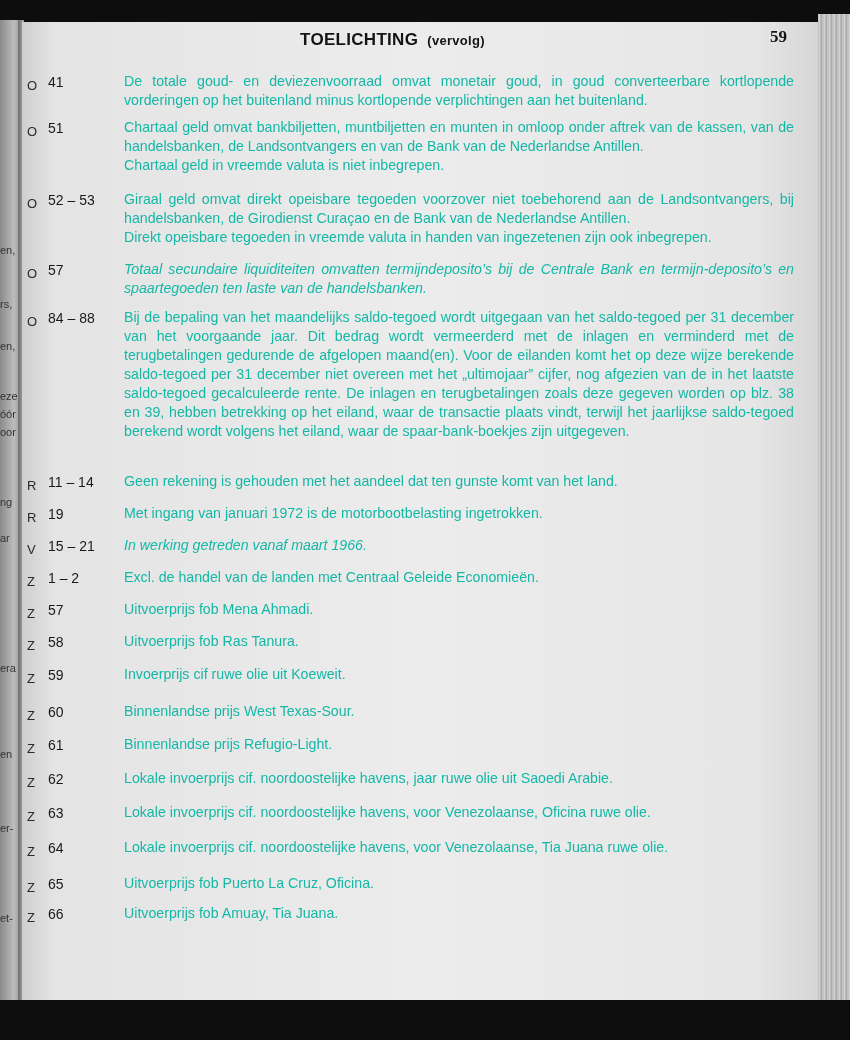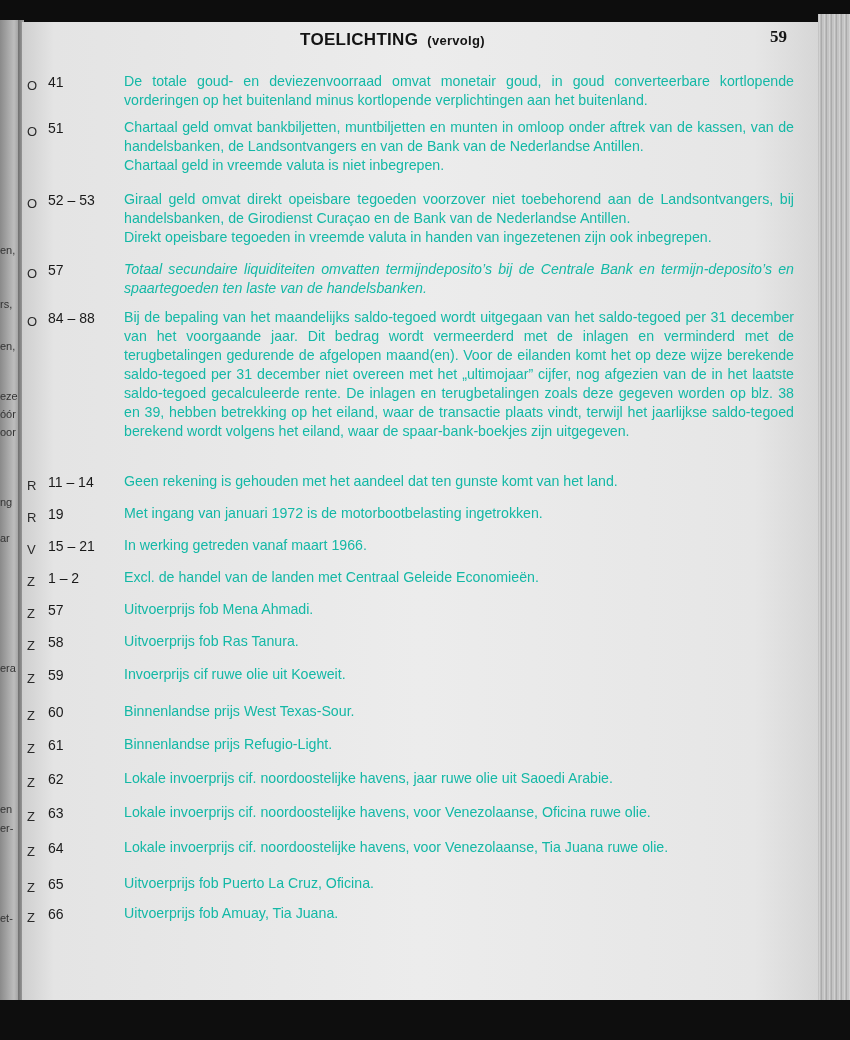--- a/index.html
+++ b/index.html
@@ -71,21 +71,21 @@
 <div id="snippets">
     <div class="left-snippet" style="top: 244px;">en,</div>
     <div class="left-snippet" style="top: 298px;">rs,</div>
     <div class="left-snippet" style="top: 340px;">en,</div>
     <div class="left-snippet" style="top: 390px;">eze</div>
     <div class="left-snippet" style="top: 408px;">óór</div>
     <div class="left-snippet" style="top: 426px;">oor</div>
     <div class="left-snippet" style="top: 480px; margin-top: 16px;">ng</div>
     <div class="left-snippet" style="top: 532px;">ar</div>
     <div class="left-snippet" style="top: 662px;">era</div>
-    <div class="left-snippet" style="top: 803px;">en</div>
+    <div class="left-snippet" style="top: 748px;">en</div>
     <div class="left-snippet" style="top: 822px;">er-</div>
     <div class="left-snippet" style="top: 912px;">et-</div>
   </div>
 <div id="entries">
     <div class="entry" style="top: 74px;">
       <span class="letter" style="top: 4px;">O</span>
       <span class="col" style="top: 0px;">41</span>
       <div class="text" style="top: -2px;">
         <span class="para">De totale goud- en deviezenvoorraad omvat monetair goud, in goud converteerbare kortlopende vorderingen op het buitenland minus kortlopende verplichtingen aan het buitenland.</span>
       </div>
@@ -130,21 +130,21 @@
     <div class="entry" style="top: 506px;">
       <span class="letter" style="top: 4px;">R</span>
       <span class="col" style="top: 0px;">19</span>
       <div class="text" style="top: -2px;">
         <span class="para">Met ingang van januari 1972 is de motorbootbelasting ingetrokken.</span>
       </div>
     </div>
     <div class="entry" style="top: 538px;">
       <span class="letter" style="top: 4px;">V</span>
       <span class="col" style="top: 0px;">15 – 21</span>
-      <div class="text" style="top: -2px;">
+      <div class="text" style="top: -2px; font-style: italic;">
         <span class="para">In werking getreden vanaf maart 1966.</span>
       </div>
     </div>
     <div class="entry" style="top: 570px;">
       <span class="letter" style="top: 4px;">Z</span>
       <span class="col" style="top: 0px;">1 –  2</span>
       <div class="text" style="top: -2px;">
         <span class="para">Excl. de handel van de landen met Centraal Geleide Economieën.</span>
       </div>
     </div>

